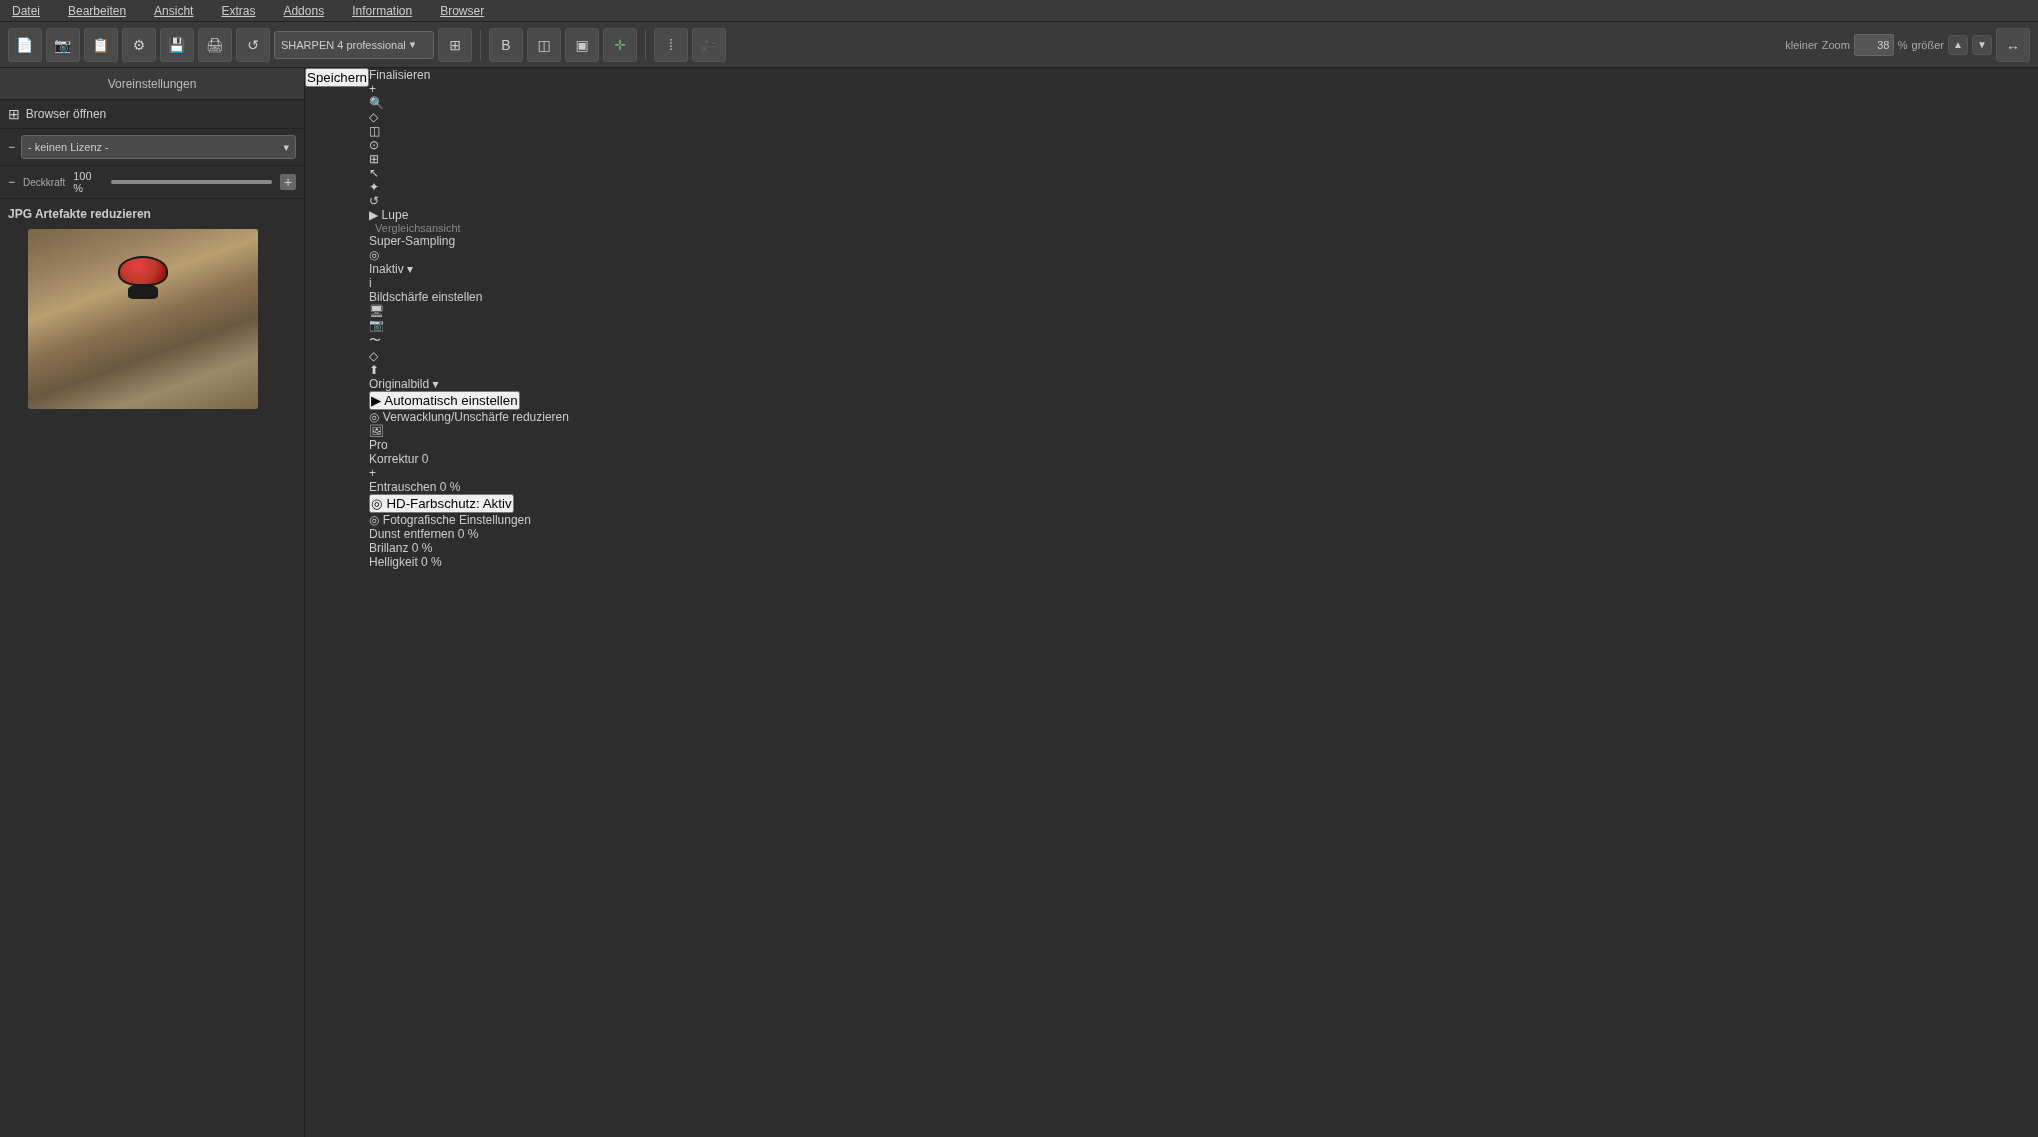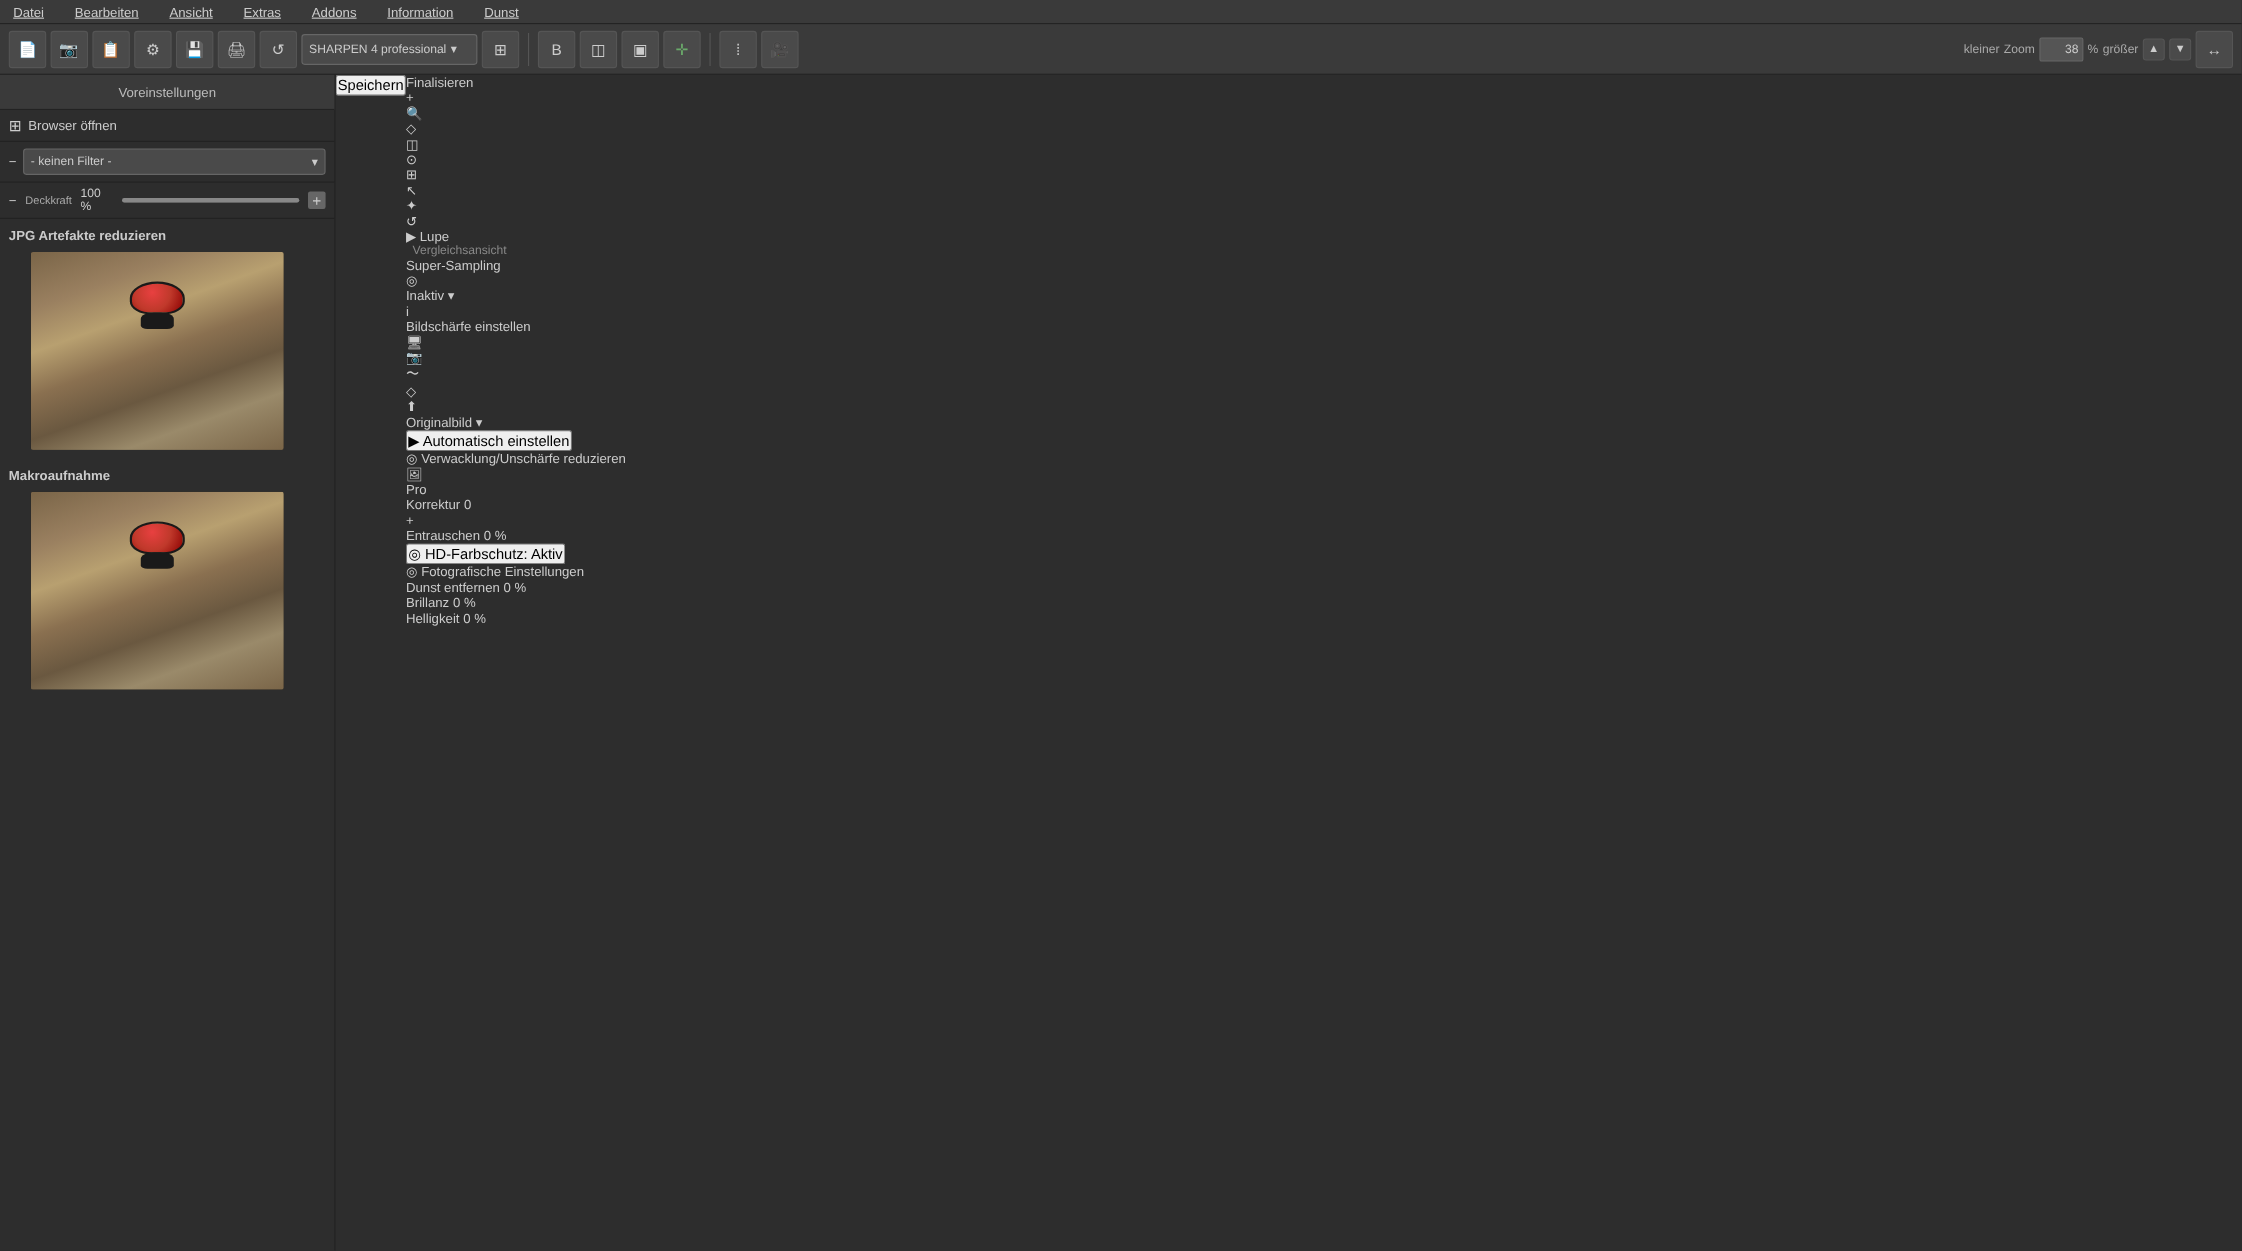--- a/index.html
+++ b/index.html
@@ -218,21 +218,21 @@
 </head>
 <body>
 
 <div class="menu-bar">
   <span class="menu-item">Datei</span>
   <span class="menu-item">Bearbeiten</span>
   <span class="menu-item">Ansicht</span>
   <span class="menu-item">Extras</span>
   <span class="menu-item">Addons</span>
   <span class="menu-item">Information</span>
-  <span class="menu-item">Dunst</span>
+  <span class="menu-item">Browser</span>
 </div>
 
 <div class="toolbar">
   <div class="toolbar-btn">📄</div>
   <div class="toolbar-btn">📷</div>
   <div class="toolbar-btn">📋</div>
   <div class="toolbar-btn">⚙</div>
   <div class="toolbar-btn">💾</div>
   <div class="toolbar-btn">🖨</div>
   <div class="toolbar-btn">↺</div>
@@ -269,21 +269,21 @@
     </div>
     <div class="browser-row">
       <span style="font-size:14px;">⊞</span>
       <button class="browser-btn">
         <span>Browser öffnen</span>
       </button>
     </div>
     <div class="browser-row">
       <span>−</span>
       <div class="filter-dropdown">
-        <span>- keinen Filter -</span>
+        <span>- keinen Lizenz -</span>
         <span>▾</span>
       </div>
     </div>
     <div class="opacity-row">
       <span>−</span>
       <span class="opacity-label">Deckkraft</span>
       <span class="opacity-value">
         <span>100</span>
         <span>%</span>
       </span>
@@ -301,31 +301,20 @@
         <div class="preset-thumbnail">
           <div style="width:100%;height:100%;background:linear-gradient(160deg,#7a6548 0%,#9a8060 20%,#b8a070 35%,#8a7050 50%,#6a5840 65%,#9a8a6a 80%,#7a6548 100%);position:relative;">
             <div style="position:absolute;top:15%;left:50%;transform:translateX(-50%);width:50px;height:40px;">
               <div style="width:50px;height:30px;background:radial-gradient(circle at 40% 30%,#e84040 0%,#c0392b 50%,#8B0000 100%);border-radius:50% 50% 40% 40%;border:2px solid #1a1a1a;"></div>
               <div style="width:30px;height:15px;background:#1a1a1a;border-radius:40% 40% 20% 20%;margin:0 auto;margin-top:-2px;"></div>
             </div>
           </div>
         </div>
       </div>
 
-      <div class="preset-item">
-        <div class="preset-section-title">Makroaufnahme</div>
-        <div class="preset-thumbnail">
-          <div style="width:100%;height:100%;background:linear-gradient(160deg,#7a6548 0%,#9a8060 20%,#b8a070 35%,#8a7050 50%,#6a5840 65%,#9a8a6a 80%,#7a6548 100%);position:relative;">
-            <div style="position:absolute;top:15%;left:50%;transform:translateX(-50%);width:50px;height:40px;">
-              <div style="width:50px;height:30px;background:radial-gradient(circle at 40% 30%,#e84040 0%,#c0392b 50%,#8B0000 100%);border-radius:50% 50% 40% 40%;border:2px solid #1a1a1a;"></div>
-              <div style="width:30px;height:15px;background:#1a1a1a;border-radius:40% 40% 20% 20%;margin:0 auto;margin-top:-2px;"></div>
-            </div>
-          </div>
-        </div>
-      </div>
 
       <div class="scroll-indicator"></div>
     </div>
   </div>
 
   <div class="canvas-area">
     <div class="image-canvas">
 
       <div style="width:100%;height:100%;position:relative;overflow:hidden;">
 

